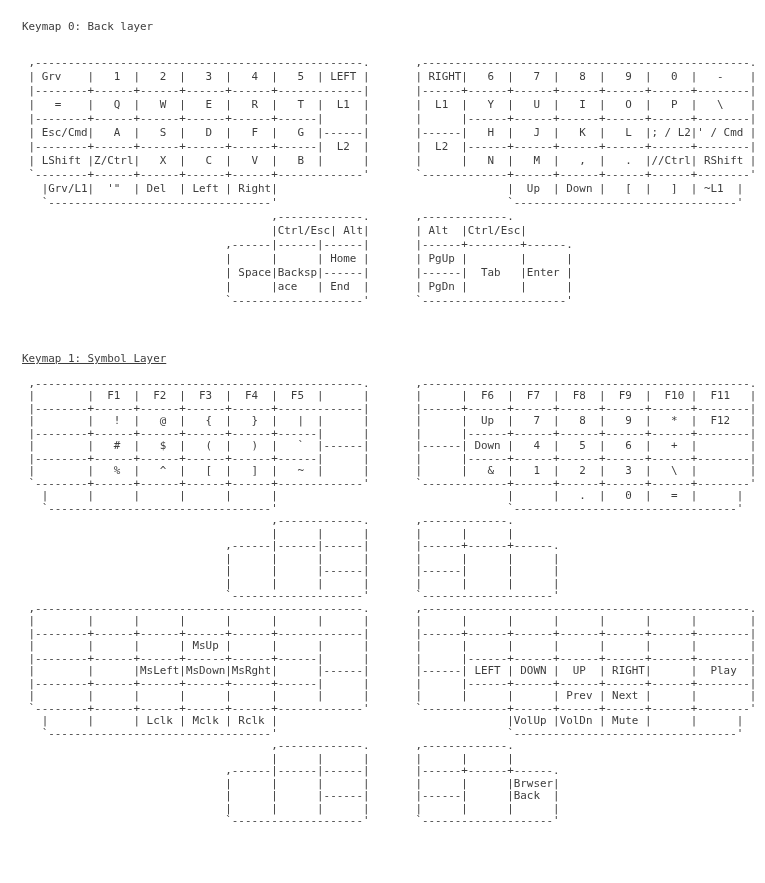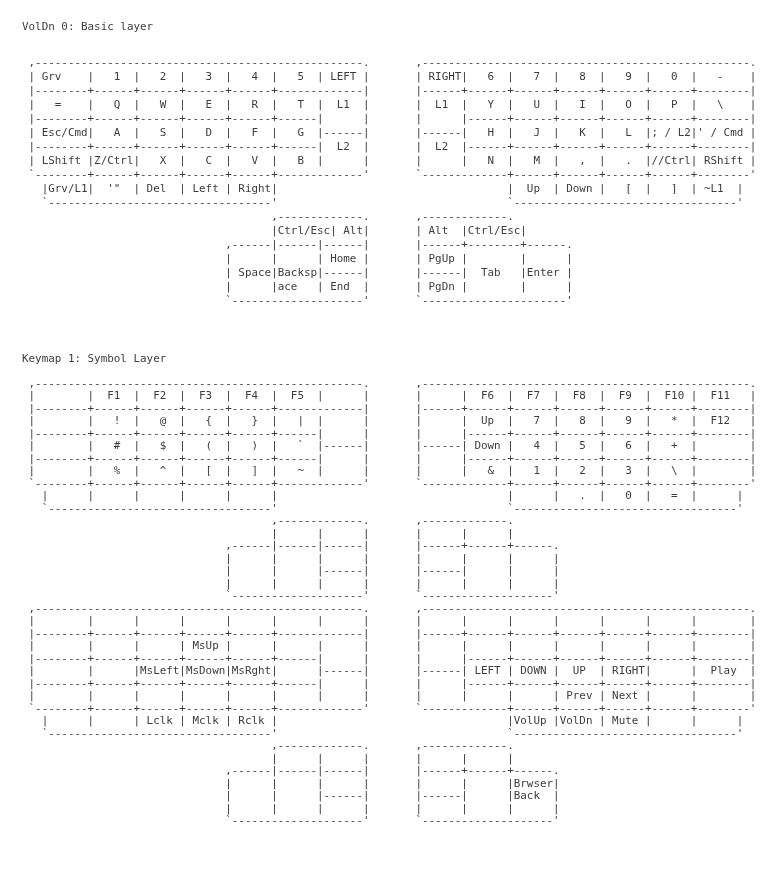--- a/index.html
+++ b/index.html
@@ -18,32 +18,32 @@
   pre {
     margin: 0;
     font-family: inherit;
     font-size: 10.9px;
     color: inherit;
     white-space: pre;
   }
   
   .keymap-0 .title { line-height: 14px; margin: 0 0 22px 0; }
   .keymap-0 .art   { line-height: 14px; }
-  .keymap-1 .title { line-height: 12.5px; margin: 45px 0 12px 0; }
+  .keymap-1 .title { line-height: 12.5px; margin: 45px 0 12px 0; text-decoration: underline; }
   .keymap-1 .art   { line-height: 12.5px; }
   .keymap-2 .title { line-height: 12.5px; margin: 10px 0 12px 0; }
   .keymap-2 .art   { line-height: 12.5px; }
 </style>
 </head>
 <body>
 
 <div id="doc">
 
   <section class="keymap-0">
-    <pre class="title">VolDn 0: Basic layer</pre>
+    <pre class="title">Keymap 0: Back layer</pre>
     <pre class="art"> ,--------------------------------------------------.       ,--------------------------------------------------.
  | Grv    |   1  |   2  |   3  |   4  |   5  | LEFT |       | RIGHT|   6  |   7  |   8  |   9  |   0  |   -    |
  |--------+------+------+------+------+-------------|       |------+------+------+------+------+------+--------|
  |   =    |   Q  |   W  |   E  |   R  |   T  |  L1  |       |  L1  |   Y  |   U  |   I  |   O  |   P  |   \    |
  |--------+------+------+------+------+------|      |       |      |------+------+------+------+------+--------|
  | Esc/Cmd|   A  |   S  |   D  |   F  |   G  |------|       |------|   H  |   J  |   K  |   L  |; / L2|' / Cmd |
  |--------+------+------+------+------+------|  L2  |       |  L2  |------+------+------+------+------+--------|
  | LShift |Z/Ctrl|   X  |   C  |   V  |   B  |      |       |      |   N  |   M  |   ,  |   .  |//Ctrl| RShift |
  `--------+------+------+------+------+-------------'       `-------------+------+------+------+------+--------'
    |Grv/L1|  '"  | Del  | Left | Right|                                   |  Up  | Down |   [  |   ]  | ~L1  |

